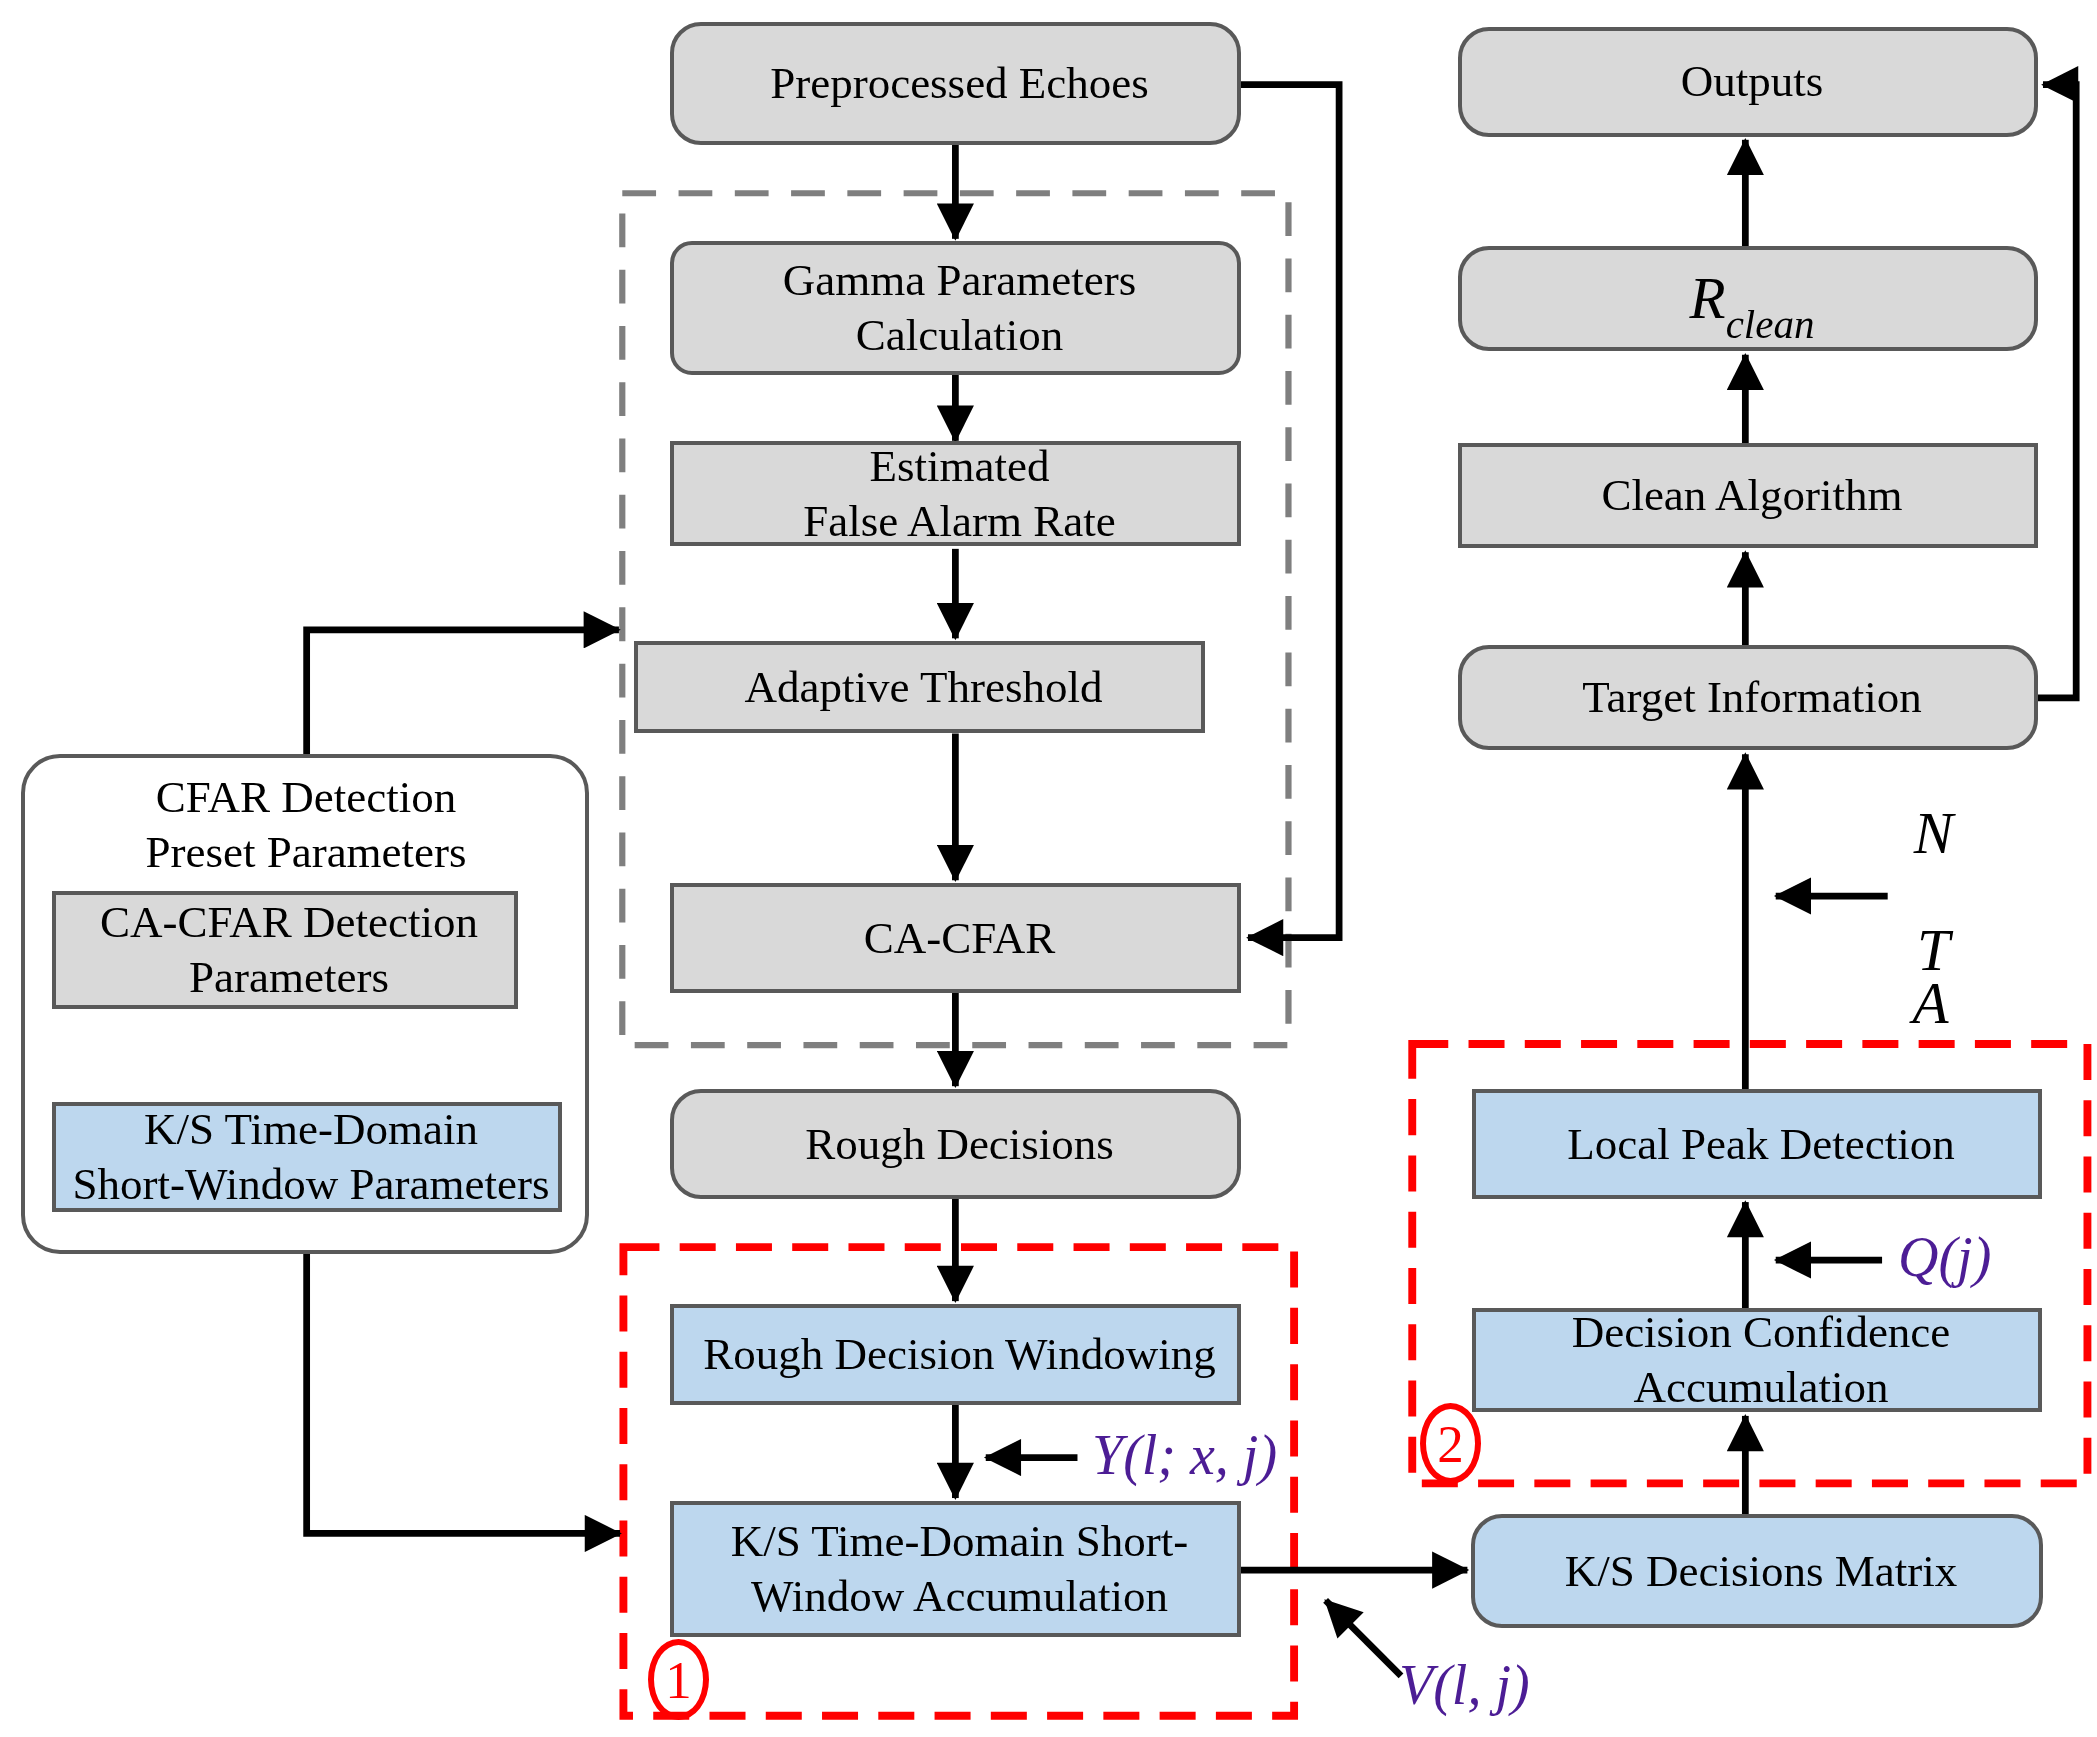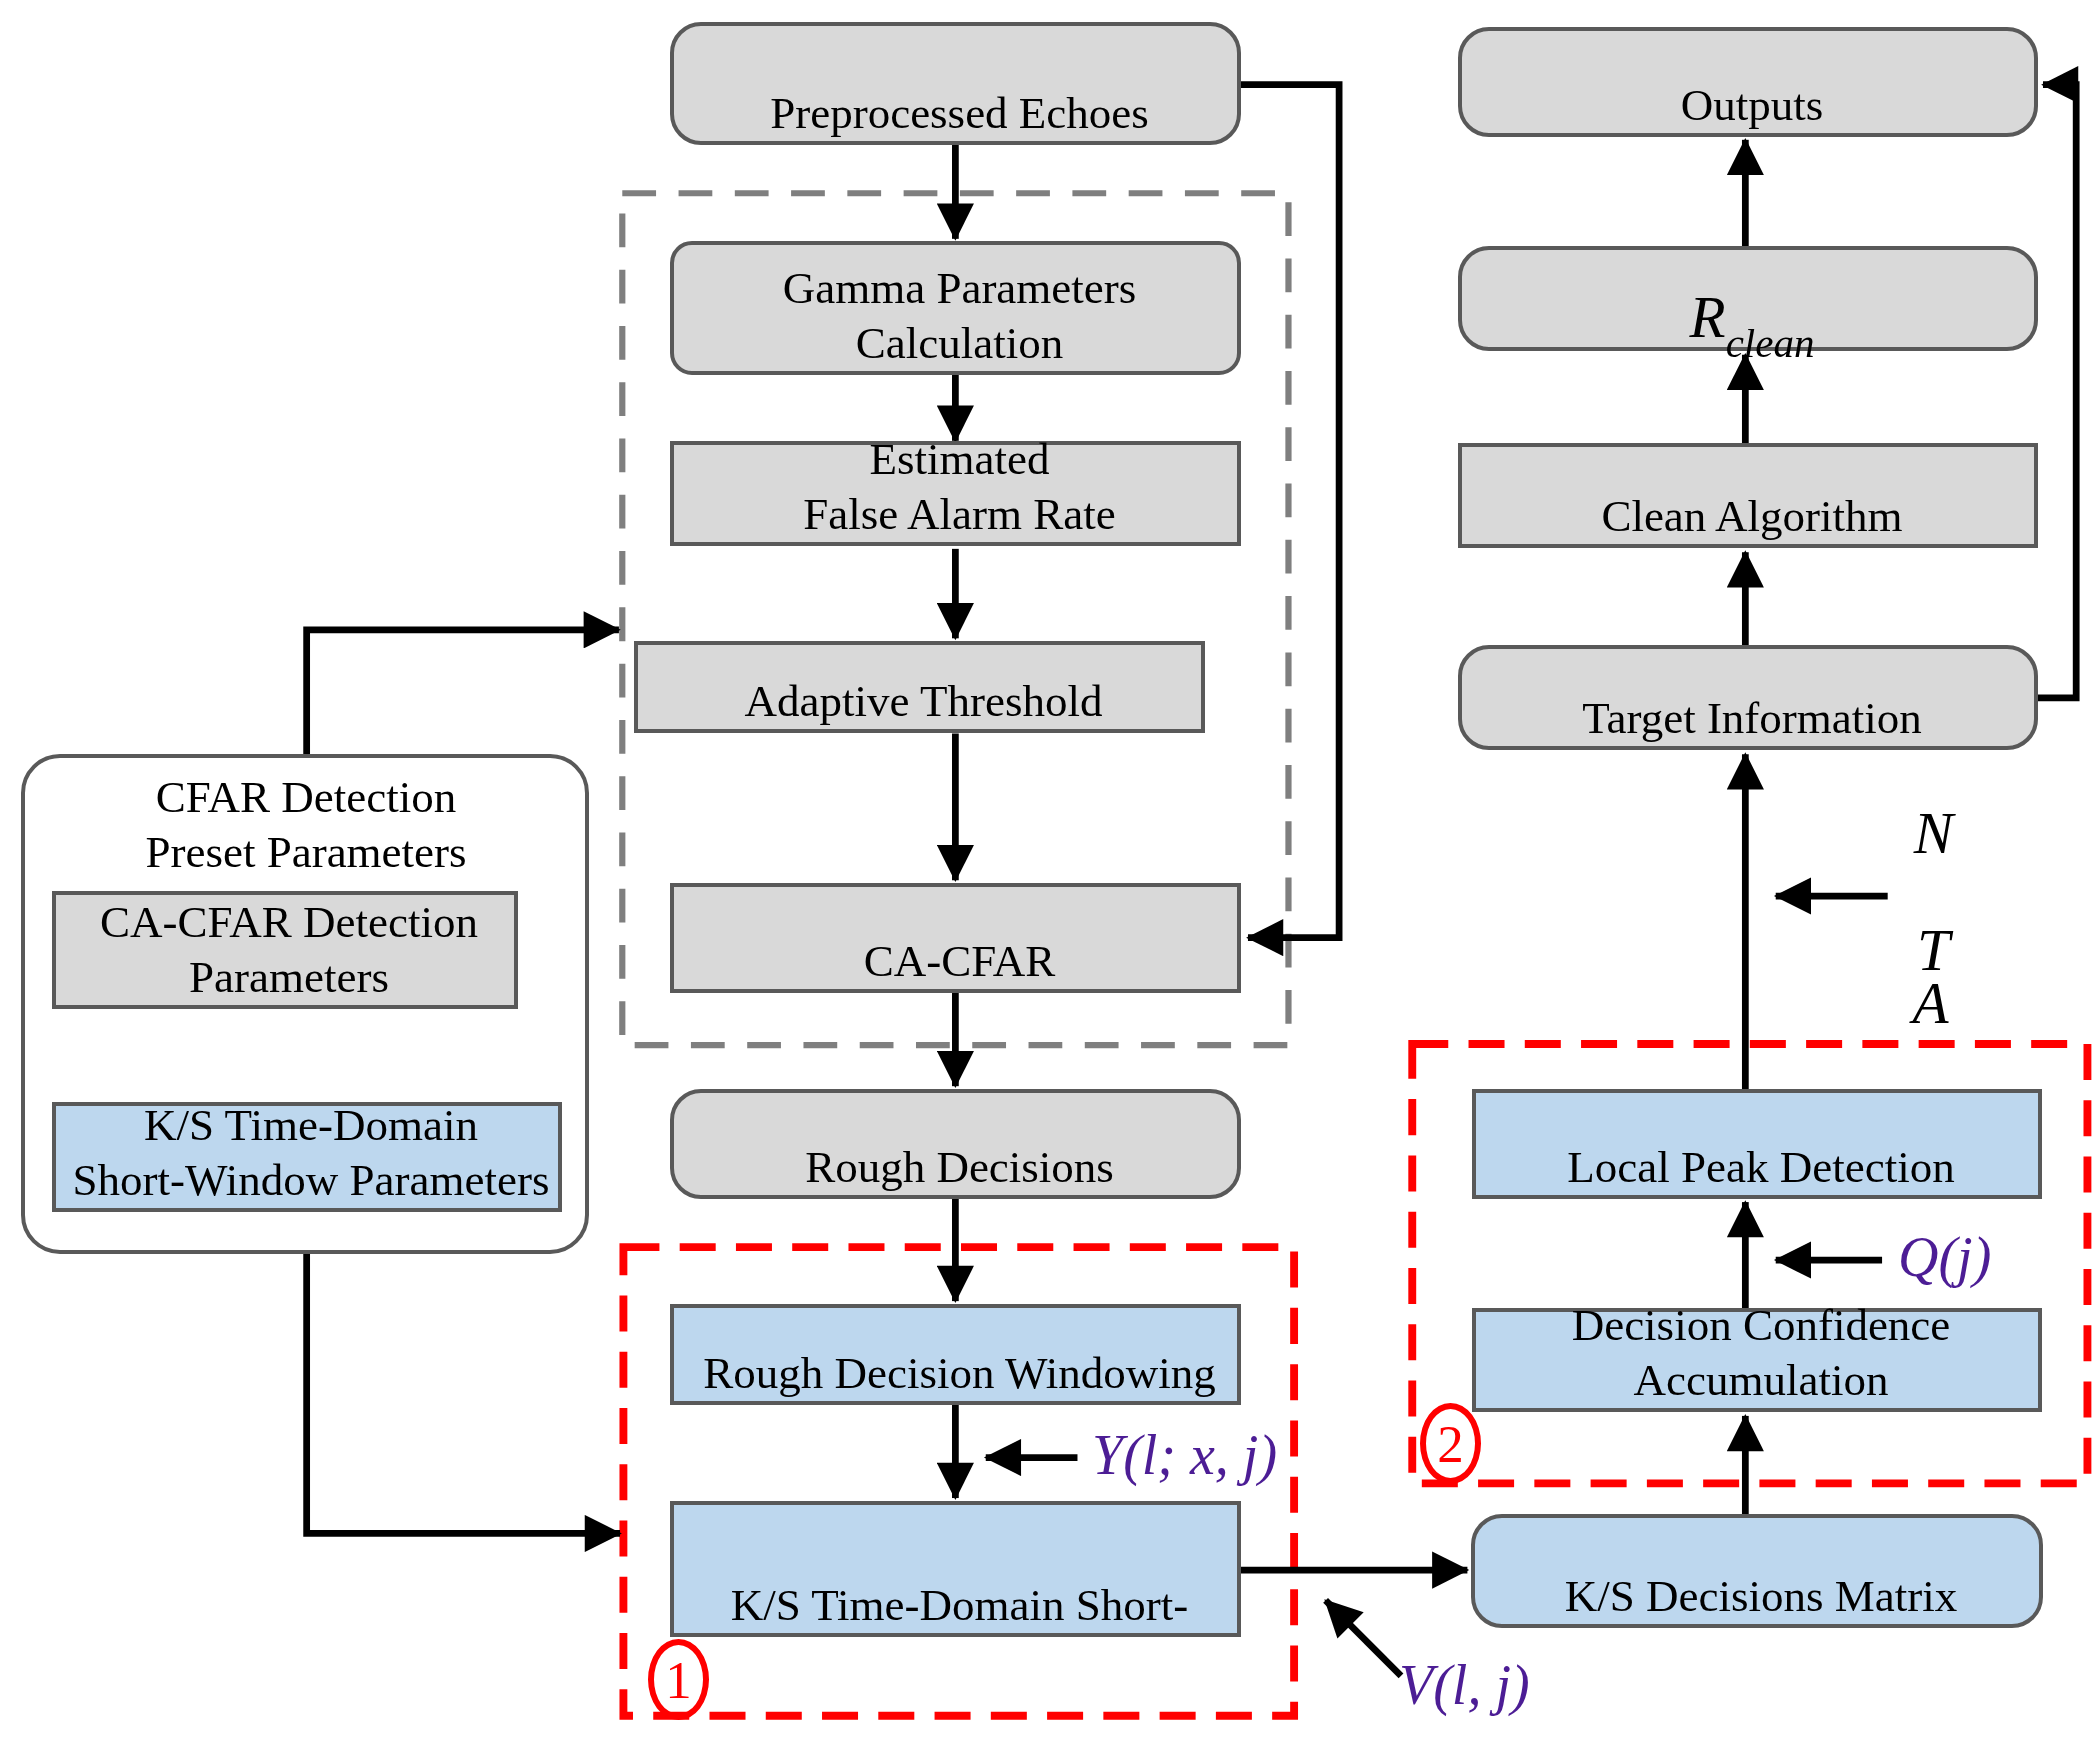--- a/index.html
+++ b/index.html
@@ -1,21 +1,21 @@
 <!DOCTYPE html>
 <html style="font-size:9px"><head>
 <meta charset="utf-8">
 <style>
   html,body{margin:0;padding:0;background:#ffffff;}
   body{width:2097px;height:1738px;overflow:hidden;
        font-family:"Liberation Serif","DejaVu Serif",serif;}
   #stage{position:absolute;left:0;top:0;width:2097px;height:1738px;background:#ffffff;}
   #wires{position:absolute;left:0;top:0;z-index:1;}
   .box{position:absolute;z-index:2;display:flex;flex-direction:column;
-       align-items:center;justify-content:flex-end;text-align:center;
+       align-items:center;justify-content:center;text-align:center;
        font-size:45px;line-height:55px;color:#000;
        border:4.5px solid #595959;background:#d9d9d9;box-sizing:border-box;padding-left:8px;}
   .rounded{border-radius:31px;}
   .blue{background:#bdd7ee;}
   .panel{position:absolute;z-index:2;border:4.5px solid #595959;border-radius:39px;
          background:#ffffff;box-sizing:border-box;}
   .panel-title{position:absolute;z-index:3;text-align:center;font-size:45px;
          line-height:55px;color:#000;}
   .annot{position:absolute;z-index:3;font-style:italic;font-size:56px;
          color:#4c1d95;white-space:nowrap;}
@@ -100,20 +100,21 @@
   <div class="box rounded" style="left:670px;top:1089px;width:571px;height:110px;">
     <span>Rough Decisions</span>
   </div>
 
   <div class="box blue" style="left:670px;top:1304px;width:571px;height:101px;">
     <span>Rough Decision Windowing</span>
   </div>
 
   <div class="box blue" style="left:670px;top:1501px;width:571px;height:136px;">
     <span>K/S Time-Domain Short-</span>
+    <span>Window Accumulation</span>
   </div>
 
   <div class="panel" style="left:21.4px;top:754px;width:568px;height:500px;"></div>
   <div class="panel-title" style="left:34px;top:770px;width:544px;">
     <div>CFAR Detection</div>
     <div>Preset Parameters</div>
   </div>
   <div class="box" style="left:52px;top:891px;width:466px;height:118px;">
     <span>CA-CFAR Detection</span>
     <span>Parameters</span>

